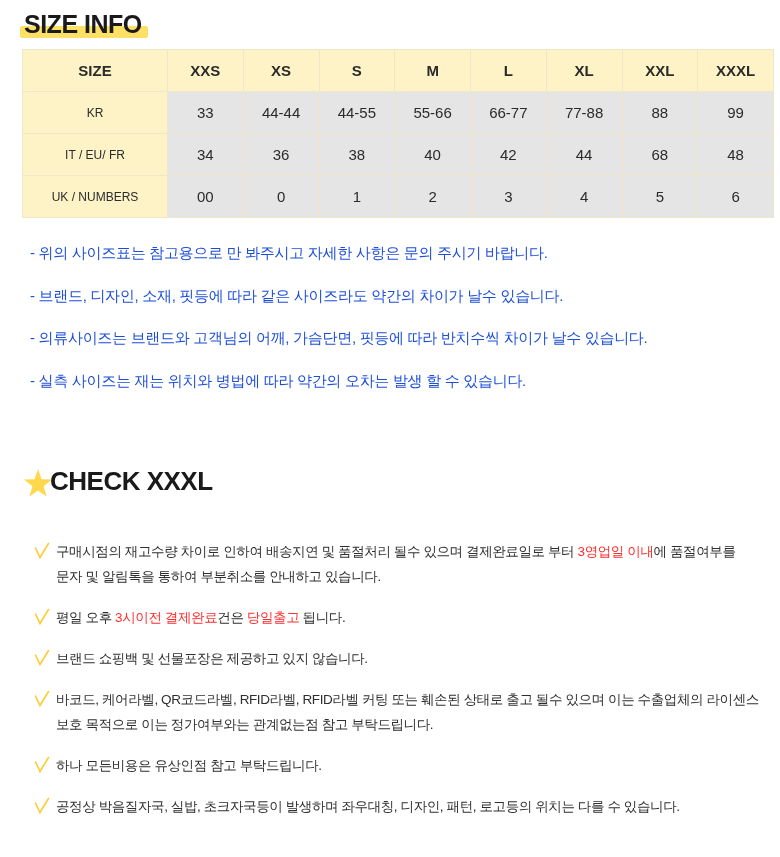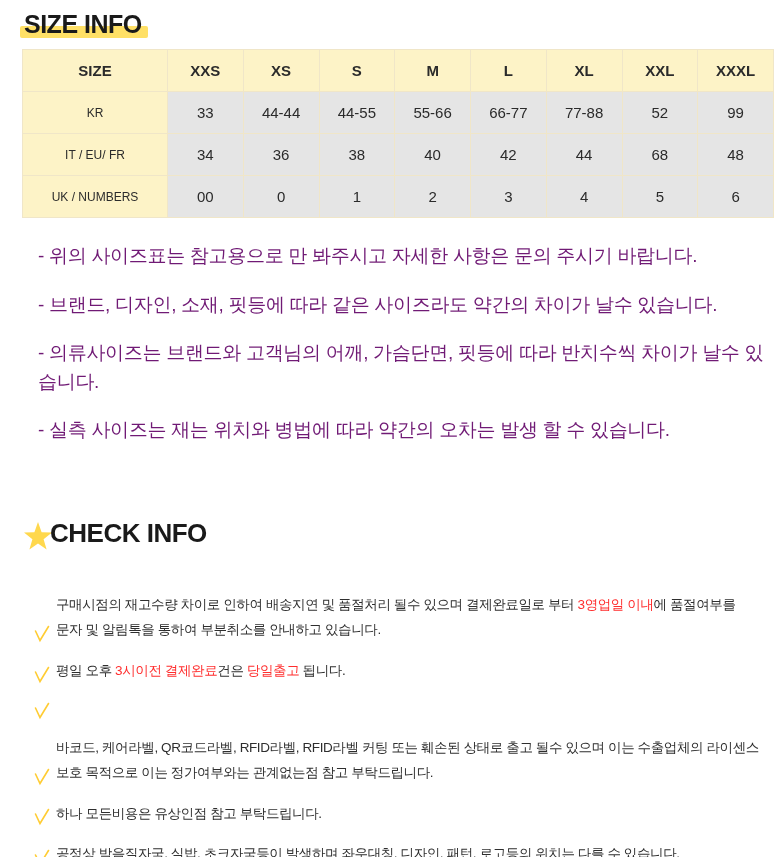--- a/index.html
+++ b/index.html
@@ -83,26 +83,25 @@
   .size-table tbody td {
     background: #e5e5e5;
   }
   .col-label { width: 140px; }
 
   
   .notes {
     margin: 24px 0 0 14px;
   }
   .note {
-    font-size: 19px;
-    color: #701a75;
+    font-size: 15px;
+    color: #1d4ed8;
     line-height: 1.5;
     margin-bottom: 20px;
     letter-spacing: -0.3px;
-    margin-left: 8px;
   }
 
   
   .title-wrap-check {
     position: relative;
     margin: 52px 0 0 6px;
     display: flex;
     align-items: center;
     gap: 4px;
   }
@@ -121,21 +120,21 @@
     position: relative;
     margin-left: -6px;
   }
 
   
   .check-list {
     margin: 22px 0 0 18px;
   }
   .check-item {
     display: flex;
-    align-items: flex-end;
+    align-items: flex-start;
     margin-bottom: 16px;
   }
   .check-mark {
     flex: 0 0 auto;
     width: 16px;
     height: 18px;
     margin-right: 6px;
     margin-top: 2px;
   }
   .check-text {
@@ -174,21 +173,21 @@
     </thead>
     <tbody>
       <tr>
         <th class="col-label">KR</th>
         <td>33</td>
         <td>44-44</td>
         <td>44-55</td>
         <td>55-66</td>
         <td>66-77</td>
         <td>77-88</td>
-        <td>52</td>
+        <td>88</td>
         <td>99</td>
       </tr>
       <tr>
         <th class="col-label">IT / EU/ FR</th>
         <td>34</td>
         <td>36</td>
         <td>38</td>
         <td>40</td>
         <td>42</td>
         <td>44</td>
@@ -215,21 +214,21 @@
     <div class="note">- 의류사이즈는 브랜드와 고객님의 어깨, 가슴단면, 핏등에 따라 반치수씩 차이가 날수 있습니다.</div>
     <div class="note">- 실측 사이즈는 재는 위치와 병법에 따라 약간의 오차는 발생 할 수 있습니다.</div>
   </div>
 
   <div class="title-wrap-check">
     <span class="star-icon">
       <svg viewBox="0 0 32 32" width="32" height="32" aria-hidden="true">
         <path d="M16 1 L19.6 11.2 L30 11.6 L21.6 18.2 L24.6 28.6 L16 22.4 L7.4 28.6 L10.4 18.2 L2 11.6 L12.4 11.2 Z" fill="#ffd84d"></path>
       </svg>
     </span>
-    <h2 class="check-title">CHECK INFO</h2>
+    <h2 class="check-title">CHECK XXXL</h2>
   </div>
 
   <div class="check-list" id="check-list">
       <div class="check-item">
         <span class="check-mark"><svg viewBox="0 0 16 18" width="16" height="18">
             <path d="M1.5 6 L6 15.5 L14.5 1.5" fill="none" stroke="#ffcc33" stroke-width="1.6" stroke-linecap="round"></path>
           </svg></span>
         <div class="check-text">
           <div><span>구매시점의 재고수량 차이로 인하여 배송지연 및 품절처리 될수 있으며 결제완료일로 부터 </span><span class="em-red">3영업일 이내</span><span>에 품절여부를</span></div>
           <div><span>문자 및 알림톡을 통하여 부분취소를 안내하고 있습니다.</span></div>
@@ -240,20 +239,23 @@
             <path d="M1.5 6 L6 15.5 L14.5 1.5" fill="none" stroke="#ffcc33" stroke-width="1.6" stroke-linecap="round"></path>
           </svg></span>
         <div class="check-text">
           <div><span>평일 오후 </span><span class="em-red">3시이전 결제완료</span><span>건은 </span><span class="em-red">당일출고</span><span> 됩니다.</span></div>
         </div>
       </div>
       <div class="check-item">
         <span class="check-mark"><svg viewBox="0 0 16 18" width="16" height="18">
             <path d="M1.5 6 L6 15.5 L14.5 1.5" fill="none" stroke="#ffcc33" stroke-width="1.6" stroke-linecap="round"></path>
           </svg></span>
+        <div class="check-text">
+          <div><span>브랜드 쇼핑백 및 선물포장은 제공하고 있지 않습니다.</span></div>
+        </div>
       </div>
       <div class="check-item">
         <span class="check-mark"><svg viewBox="0 0 16 18" width="16" height="18">
             <path d="M1.5 6 L6 15.5 L14.5 1.5" fill="none" stroke="#ffcc33" stroke-width="1.6" stroke-linecap="round"></path>
           </svg></span>
         <div class="check-text">
           <div><span>바코드, 케어라벨, QR코드라벨, RFID라벨, RFID라벨 커팅 또는 훼손된 상태로 출고 될수 있으며 이는 수출업체의 라이센스</span></div>
           <div><span>보호 목적으로 이는 정가여부와는 관계없는점 참고 부탁드립니다.</span></div>
         </div>
       </div>

